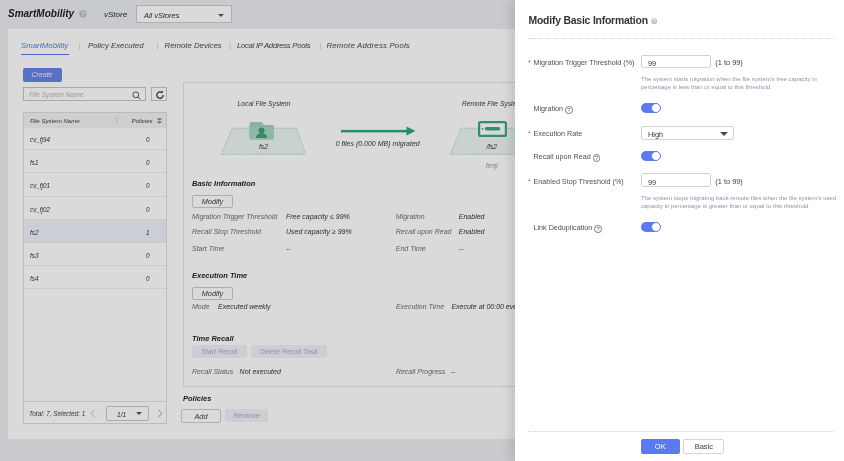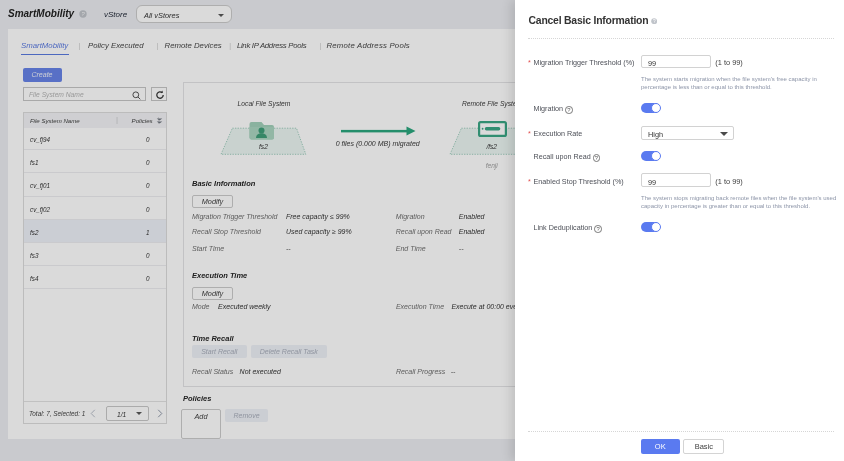--- a/index.html
+++ b/index.html
@@ -4,21 +4,21 @@
 <style>
 * { margin:0; padding:0; box-sizing:border-box; }
 html,body { width:844px; height:461px; overflow:hidden; }
 body { font-family:"Liberation Sans", sans-serif; background:#ebedf1; position:relative; }
 .abs { position:absolute; }
 .page { position:absolute; left:0; top:0; width:844px; height:461px;font-style:italic; }
 .card { position:absolute; left:8px; top:29px; width:828px; height:410px; background:#fff; }
 
 .h-title { left:8px; top:7.7px; font-size:10px; font-weight:bold; color:#222; }
 .h-vstore { left:104px; top:10px; font-size:8px; color:#252b3a; }
-.h-select { left:136px; top:5px; width:96px; height:18px; border:1px solid #ccc; border-radius:6px; background:#fff; }
+.h-select { left:136px; top:5px; width:96px; height:18px; border:1px solid #ccc; border-radius:0; background:#fff; }
 .h-select span { position:absolute; left:7px; top:4.5px; font-size:7.4px; color:#333; }
 
 .tab { top:41.2px; font-size:7.8px; }
 .tab-active { color:#5a7ae0; }
 .tab-n { color:#464646; }
 .tab-sep { color:#d0d0d0; top:41px; font-size:8px; }
 .tab-line { left:21px; top:53.5px; width:48px; height:1.8px; background:#5a7ae0; }
 
 .btn-create { left:22.5px; top:67.5px; width:39px; height:14.5px; background:#6784e8; border-radius:2px; color:#eef0fa; font-size:7px; text-align:center; line-height:14.5px; }
 .search { left:23px; top:87px; width:123px; height:14px; border:1px solid #c6c6c6; background:#fff; }
@@ -74,21 +74,21 @@
     </div>
 
   <div class="card"></div>
 
   <div class="abs tab tab-active" style="left:21px">SmartMobility</div>
   <div class="abs tab-sep" style="left:78.5px">|</div>
   <div class="abs tab tab-n" style="left:88px">Policy Executed</div>
   <div class="abs tab-sep" style="left:156.5px">|</div>
   <div class="abs tab tab-n" style="left:164.5px">Remote Devices</div>
   <div class="abs tab-sep" style="left:229px">|</div>
-  <div class="abs tab tab-n" style="left:236.9px;letter-spacing:-0.3px">Link IP Address Pools</div>
+  <div class="abs tab tab-n" style="left:236.9px;letter-spacing:-0.3px">Local IP Address Pools</div>
   <div class="abs tab-sep" style="left:319.4px">|</div>
   <div class="abs tab tab-n" style="left:326.5px;letter-spacing:0.2px">Remote Address Pools</div>
   <div class="abs tab-line"></div>
 
   <div class="abs btn-create">Create</div>
   <div class="abs search">
       <span>File System Name</span>
     <svg style="position:absolute;right:4px;top:2.5px" width="9" height="9" viewBox="0 0 9 9">
         <circle cx="3.8" cy="3.8" r="2.9" fill="none" stroke="#555" stroke-width="1"></circle>
         <line x1="6" y1="6" x2="8.3" y2="8.3" stroke="#555" stroke-width="1"></line>
@@ -206,28 +206,28 @@
 
   <div class="abs sec-h" style="left:192px;top:334px">Time Recall</div>
   <div class="abs btn-d" style="left:192px;top:345px;width:54.5px;height:13.3px;line-height:13.3px">Start Recall</div>
   <div class="abs btn-d" style="left:250.5px;top:345px;width:76.5px;height:13.3px;line-height:13.3px">Delete Recall Task</div>
   <div class="abs lbl" style="left:192px;top:368px">Recall Status</div>
   <div class="abs val" style="left:239.6px;top:368px">Not executed</div>
   <div class="abs lbl" style="left:395.9px;top:368px">Recall Progress</div>
   <div class="abs val" style="left:450.7px;top:368px">--</div>
 
   <div class="abs sec-h" style="left:183px;top:393.5px">Policies</div>
-  <div class="abs btn-w" style="left:181px;top:409px;width:40px;height:30px;line-height:13px">Add</div>
+  <div class="abs btn-w" style="left:181px;top:409px;width:40px;height:14px;line-height:13px">Add</div>
   <div class="abs btn-d" style="left:225px;top:409px;width:43px;height:13.3px;line-height:13.3px">Remove</div>
 </div>
 
 <div class="backdrop"></div>
 
 <div class="modal">
-  <div class="abs m-title">Cancel Basic Information</div>
+  <div class="abs m-title">Modify Basic Information</div>
   <svg class="abs" style="left:135.8px;top:17.8px" width="6.4" height="6.4" viewBox="0 0 9 9">
       <circle cx="4.5" cy="4.5" r="4.2" fill="#c0c4ca"></circle>
       <text x="4.5" y="7" font-size="6.5" fill="#fff" text-anchor="middle" font-family="Liberation Sans">?</text>
     </svg>
   <div class="abs m-dots"></div>
 
   <div class="abs m-star" style="left:13px;top:57.5px">*</div>
   <div class="abs m-lbl" style="left:18.5px;top:57.5px">Migration Trigger Threshold (%)</div>
   <div class="m-input" style="top:54.5px">
       <span>99</span>

